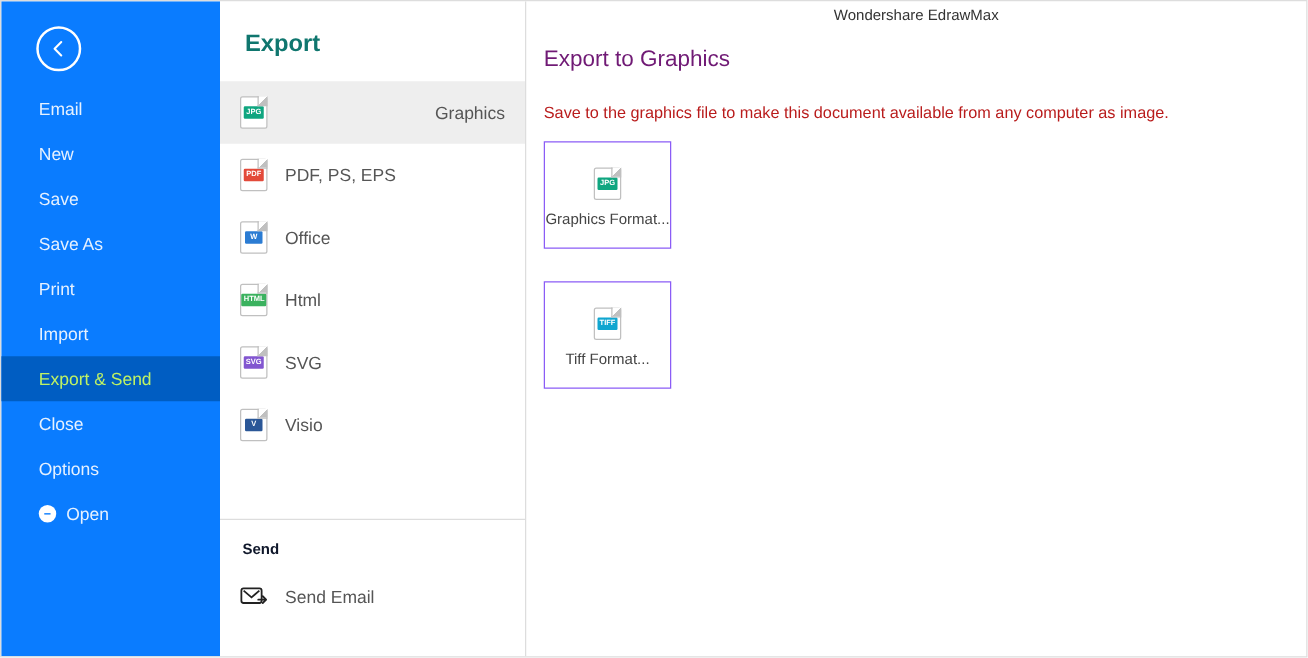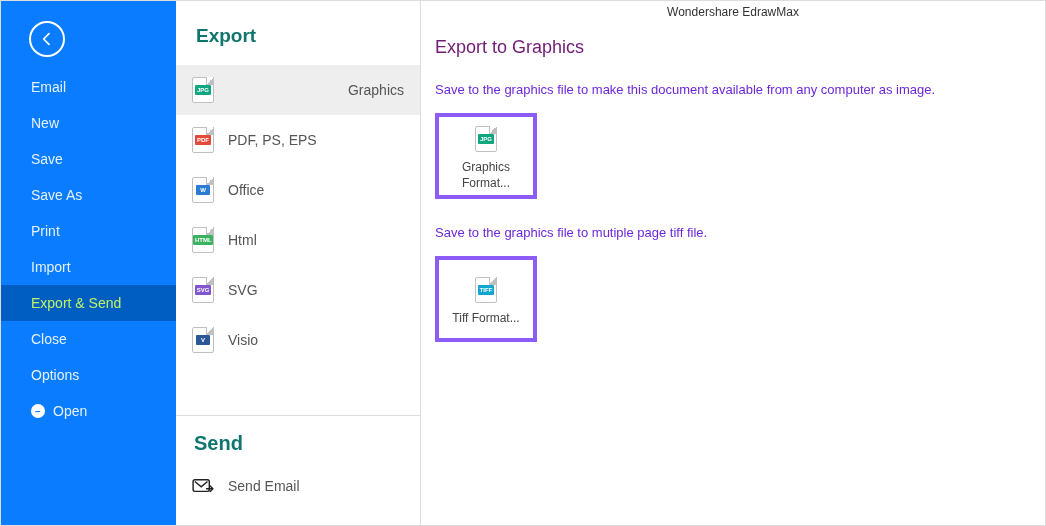--- a/index.html
+++ b/index.html
@@ -92,44 +92,44 @@
     .b-jpg  { background: #10a680; }
     .b-pdf  { background: #e34a3a; }
     .b-off  { background: #2b7cd3; }
     .b-html { background: #3bb25f; }
     .b-svg  { background: #8256d0; }
     .b-visio{ background: #2b5797; }
     .b-tiff { background: #10a6d0; }
 
     .send-divider { border-top: 1px solid #ddd; margin-top: 50px; }
     .send-heading {
-      font-weight: 700; font-size: 20px; color: #0f766e;
+      font-weight: 700; font-size: 12px; color: #0f172a;
       padding: 16px 0 10px 18px;
     }
     .email-icon { width: 22px; height: 18px; }
 
     
     .content {
       flex: 1; position: relative;
       padding: 24px 7px 0 0;
     }
     .app-title {
       position: absolute; top: 4px; left: 0; right: 0;
       text-align: center;
       font-size: 12px; color: #333;
     }
     .content-inner { padding: 0 14px; }
     .section-title {
       font-size: 18px; color: #701a75; font-weight: 400;
       margin: 12px 0 24px 0;
     }
-    .desc { font-size: 13px; color: #6d28d9; margin-bottom: 16px; }
+    .desc { font-size: 13px; color: #b91c1c; margin-bottom: 16px; }
     .tile {
       width: 102px; height: 86px;
-      border: 4px solid #8b5cf6;
+      border: 1px solid #8b5cf6;
       display: flex; flex-direction: column;
       align-items: center; justify-content: center;
       gap: 8px; cursor: pointer;
       margin-left: 0; margin-bottom: 26px;
       padding-top: 6px;
     }
     .tile .label { font-size: 12px; color: #444; text-align: center; line-height: 1.3; }
   </style>
 </head>
 <body>
@@ -213,21 +213,20 @@
     <div class="section-title">Export to Graphics</div>
 
     <div class="desc">Save to the graphics file to make this document available from any computer as image.</div>
     <div class="tile">
       <span class="file-icon">
           <span class="badge b-jpg">JPG</span>
         </span>
       <span class="label">Graphics Format...</span>
     </div>
 
-    <div class="desc">Save to the graphics file to mutiple page tiff file.</div>
     <div class="tile">
       <span class="file-icon">
           <span class="badge b-tiff">TIFF</span>
         </span>
       <span class="label">Tiff Format...</span>
     </div>
   </div>
 </div>
 
 </body></html>

